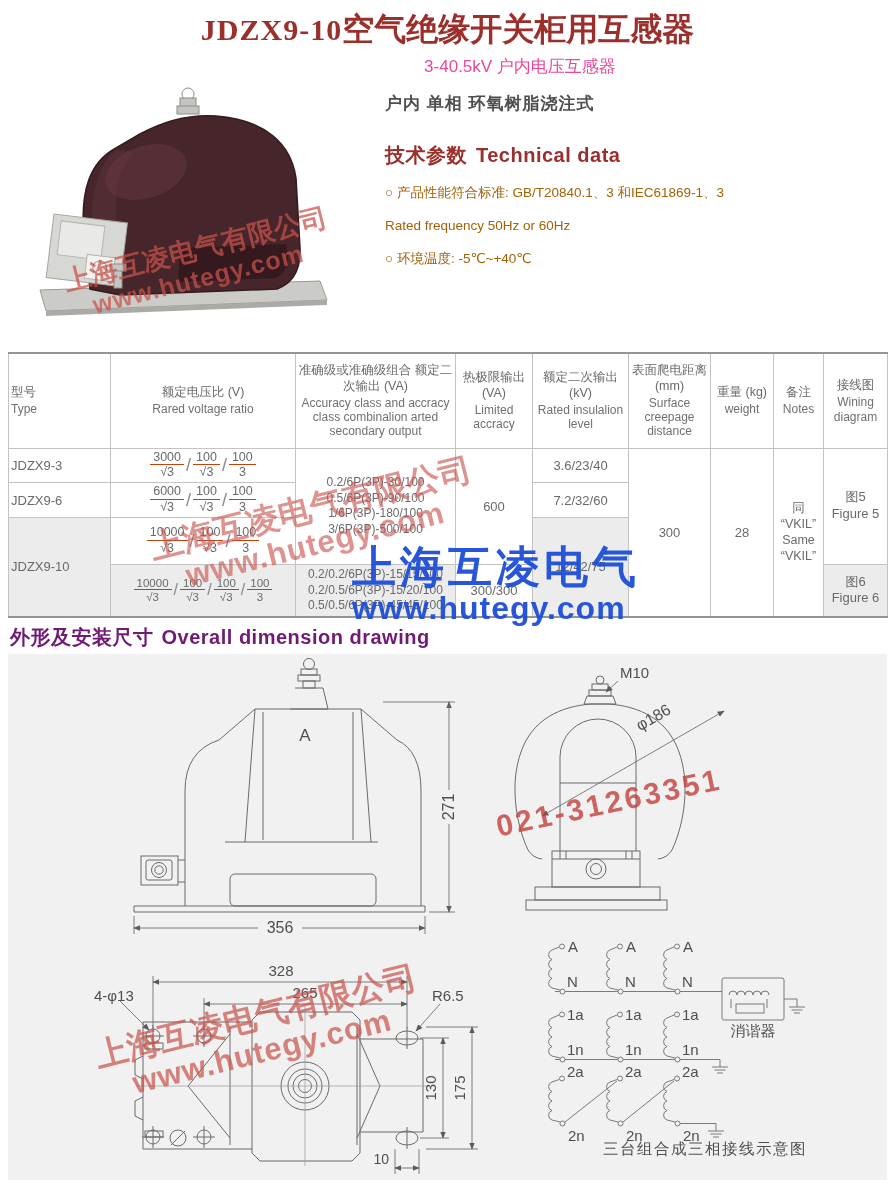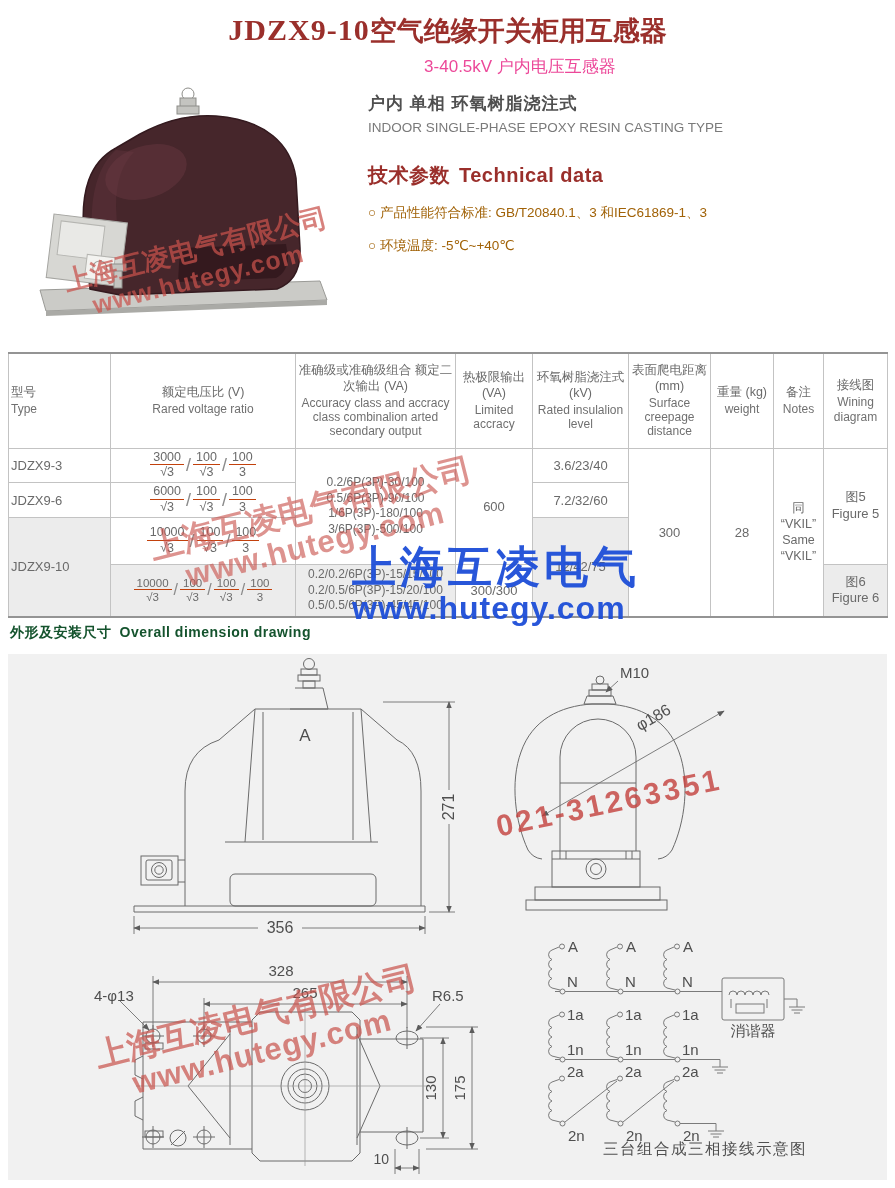--- a/index.html
+++ b/index.html
@@ -3,30 +3,30 @@
 <meta charset="utf-8">
 <style>
   html,body{margin:0;padding:0;background:#fff;}
   .page{position:relative;width:895px;height:1188px;background:#ffffff;overflow:hidden;
         font-family:"Liberation Sans","DejaVu Sans",sans-serif;color:#666;}
 
   
   .page-title{position:absolute;top:12px;left:0;right:0;margin:0;text-align:center;
               color:#9a2f2b;font-weight:bold;line-height:1.1;}
   .page-title .model{font-family:"Liberation Serif","DejaVu Serif",serif;font-size:30px;letter-spacing:1px;}
-  .page-title .rest{font-size:27px;}
+  .page-title .rest{font-size:32px;}
   .subtitle{position:absolute;top:55px;left:145px;right:0;text-align:center;
             font-size:17px;color:#ec4899;}
 
   
   .photo{position:absolute;left:28px;top:86px;width:305px;height:232px;}
   .photo svg{position:absolute;inset:0;}
 
   
-  .info{position:absolute;left:368px;top:92px;width:505px;}
+  .info{position:absolute;left:385px;top:92px;width:505px;}
   .type-cn{font-size:17px;font-weight:bold;color:#4f4f4f;letter-spacing:1px;}
   .type-en{font-size:13.5px;color:#7a7a7a;margin-top:5px;}
   .tech-heading{margin:27px 0 0 0;color:#9a2f2b;font-size:20px;font-weight:bold;letter-spacing:0.5px;}
   .tech-heading .en{margin-left:9px;}
   .bullet{margin-top:16px;font-size:13.5px;line-height:1.25;color:#a16207;width:495px;}
   .bullet .cn{margin-bottom:1px;}
 
   
   .spec-table{position:absolute;left:8px;top:352px;width:879px;border-collapse:collapse;
               table-layout:fixed;font-size:13px;color:#6a6a6a;text-align:center;
@@ -43,22 +43,22 @@
   .lines div{line-height:1.3;}
   .frac{display:inline-flex;flex-direction:column;vertical-align:middle;line-height:1.1;
         font-size:12.5px;text-align:center;}
   .frac .fn{border-bottom:1px solid #c2410c;padding:0 3px;}
   .frac .fd{padding-top:1px;}
   .fsl{font-size:18px;color:#8a8a8a;margin:0 2px;vertical-align:middle;}
   .ratio-sm .frac{font-size:11.5px;}
   .ratio-sm .fsl{font-size:16px;}
 
   
-  .dim-heading{position:absolute;left:10px;top:624px;margin:0;font-size:14px;font-weight:bold;
-               color:#14532d;letter-spacing:0.5px;}
+  .dim-heading{position:absolute;left:10px;top:624px;margin:0;font-size:20px;font-weight:bold;
+               color:#701a75;letter-spacing:0.5px;}
   .dim-heading .en{margin-left:8px;}
 
   
   .panel{position:absolute;left:8px;top:654px;width:879px;height:526px;background:#f1f1f1;}
   .panel svg.drawing{position:absolute;left:0;top:0;}
   .drawing text{font-family:"Liberation Sans","DejaVu Sans",sans-serif;fill:#4f4f4f;}
 
   
   .wm{position:absolute;font-weight:bold;white-space:nowrap;pointer-events:none;line-height:1.12;}
   .wm-red{color:#c9524c;opacity:0.72;transform:rotate(-14deg);}
@@ -114,28 +114,28 @@
       </g>
     </svg>
     <div class="wm wm-red" id="wm-photo">
       <div class="l1">上海互凌电气有限公司</div>
       <div class="l2">www.hutegy.com</div>
     </div>
   </div>
 
   <section class="info">
     <div class="type-cn">户内 单相 环氧树脂浇注式</div>
-    <div class="type-en">INDOOR SINGLE-PHASE EPOXY RESIN CASTING TYPE</div>
     <h2 class="tech-heading">
       <span>技术参数</span><span class="en">Technical data</span>
     </h2>
     <div class="bullet">
       <div class="cn">○ 产品性能符合标准: GB/T20840.1、3 和IEC61869-1、3</div>
     </div>
     <div class="bullet">
+      <div class="en">Rated frequency 50Hz or 60Hz</div>
     </div>
     <div class="bullet">
       <div class="cn">○ 环境温度: -5℃~+40℃</div>
     </div>
   </section>
 
   <table class="spec-table">
     <colgroup>
       <col style="width:102px">
         <col style="width:185px">
@@ -159,21 +159,21 @@
           </th>
       <th>
             <div class="hcn">准确级或准确级组合 额定二次输出 (VA)</div>
             <div class="hen">Accuracy class and accracy class combinalion arted secondary output</div>
           </th>
       <th>
             <div class="hcn">热极限输出 (VA)</div>
             <div class="hen">Limited accracy</div>
           </th>
       <th>
-            <div class="hcn">环氧树脂浇注式 (kV)</div>
+            <div class="hcn">额定二次输出 (kV)</div>
             <div class="hen">Rated insulalion level</div>
           </th>
       <th>
             <div class="hcn">表面爬电距离 (mm)</div>
             <div class="hen">Surface creepage distance</div>
           </th>
       <th>
             <div class="hcn">重量 (kg)</div>
             <div class="hen">weight</div>
           </th>

